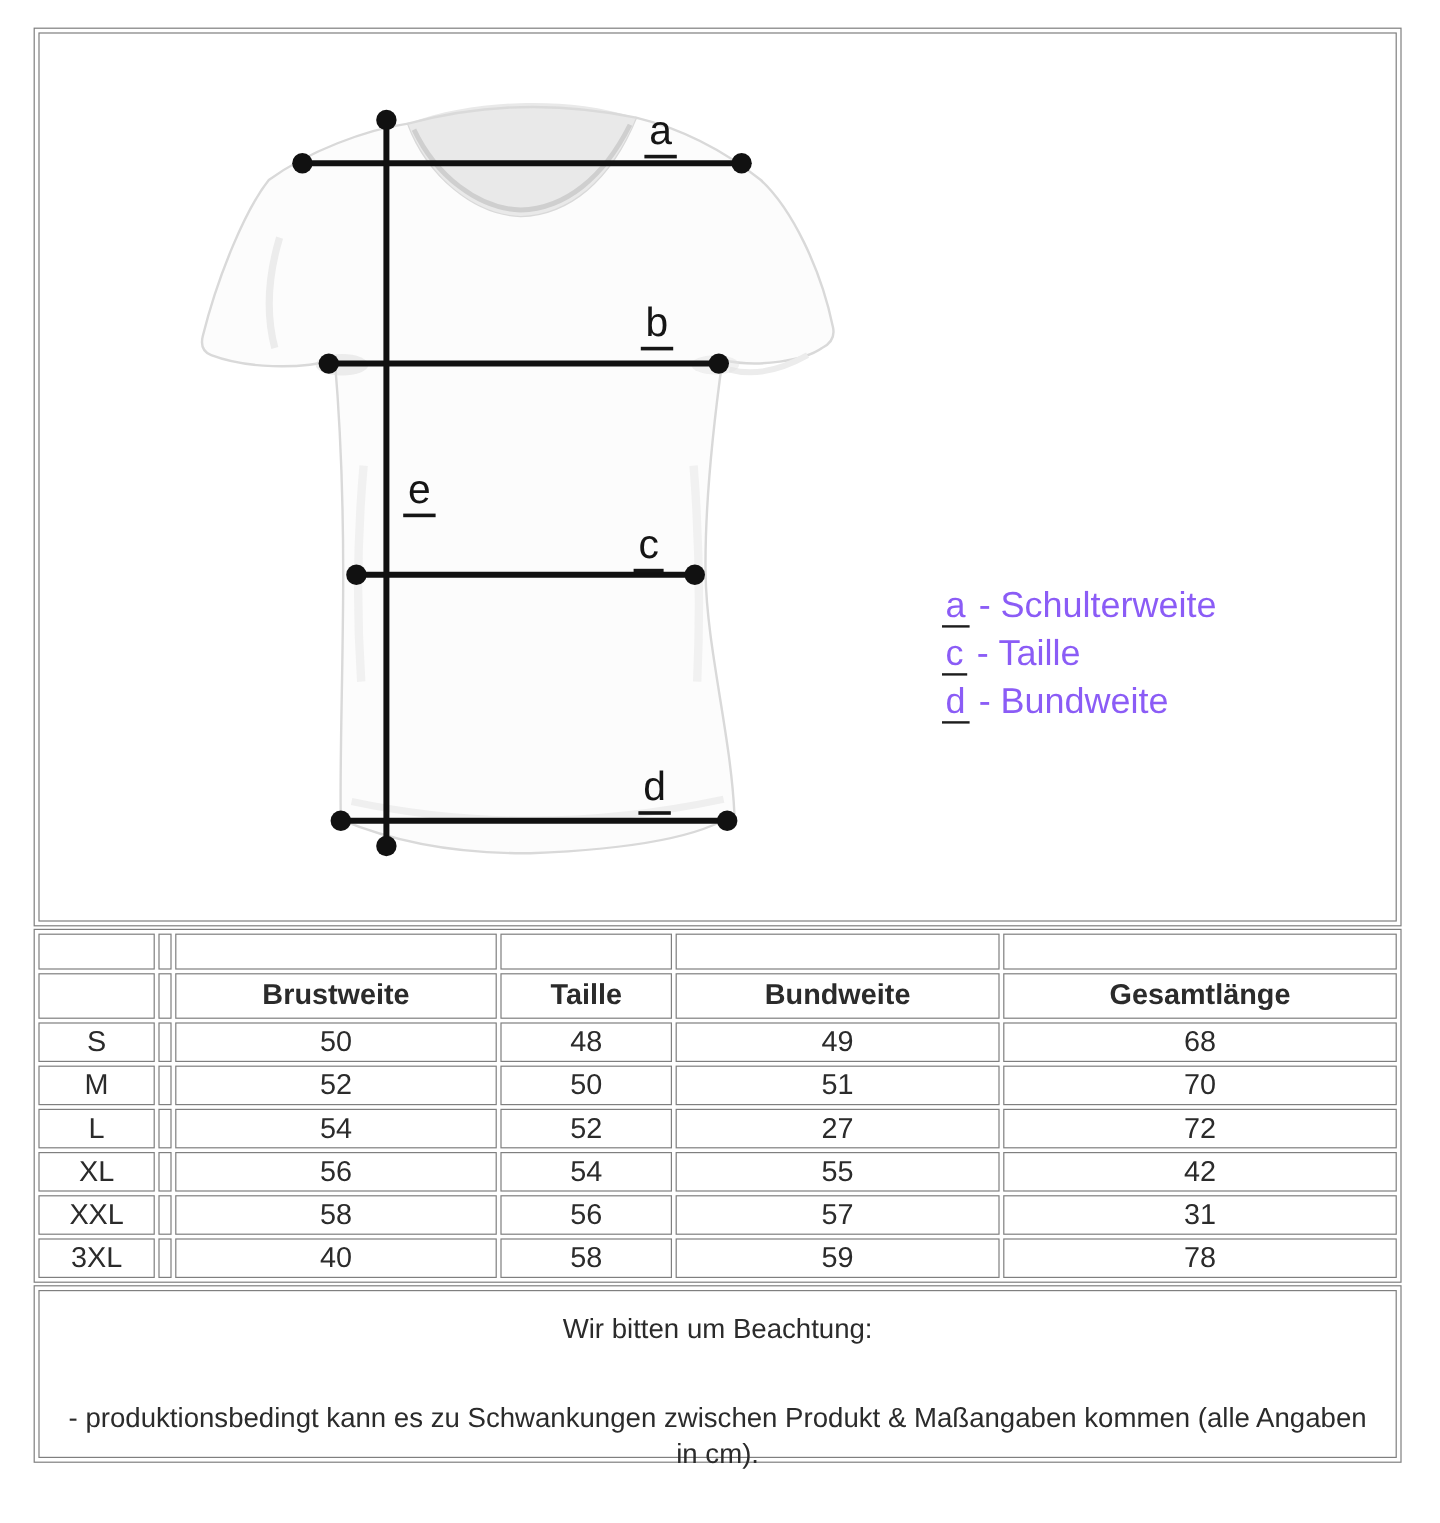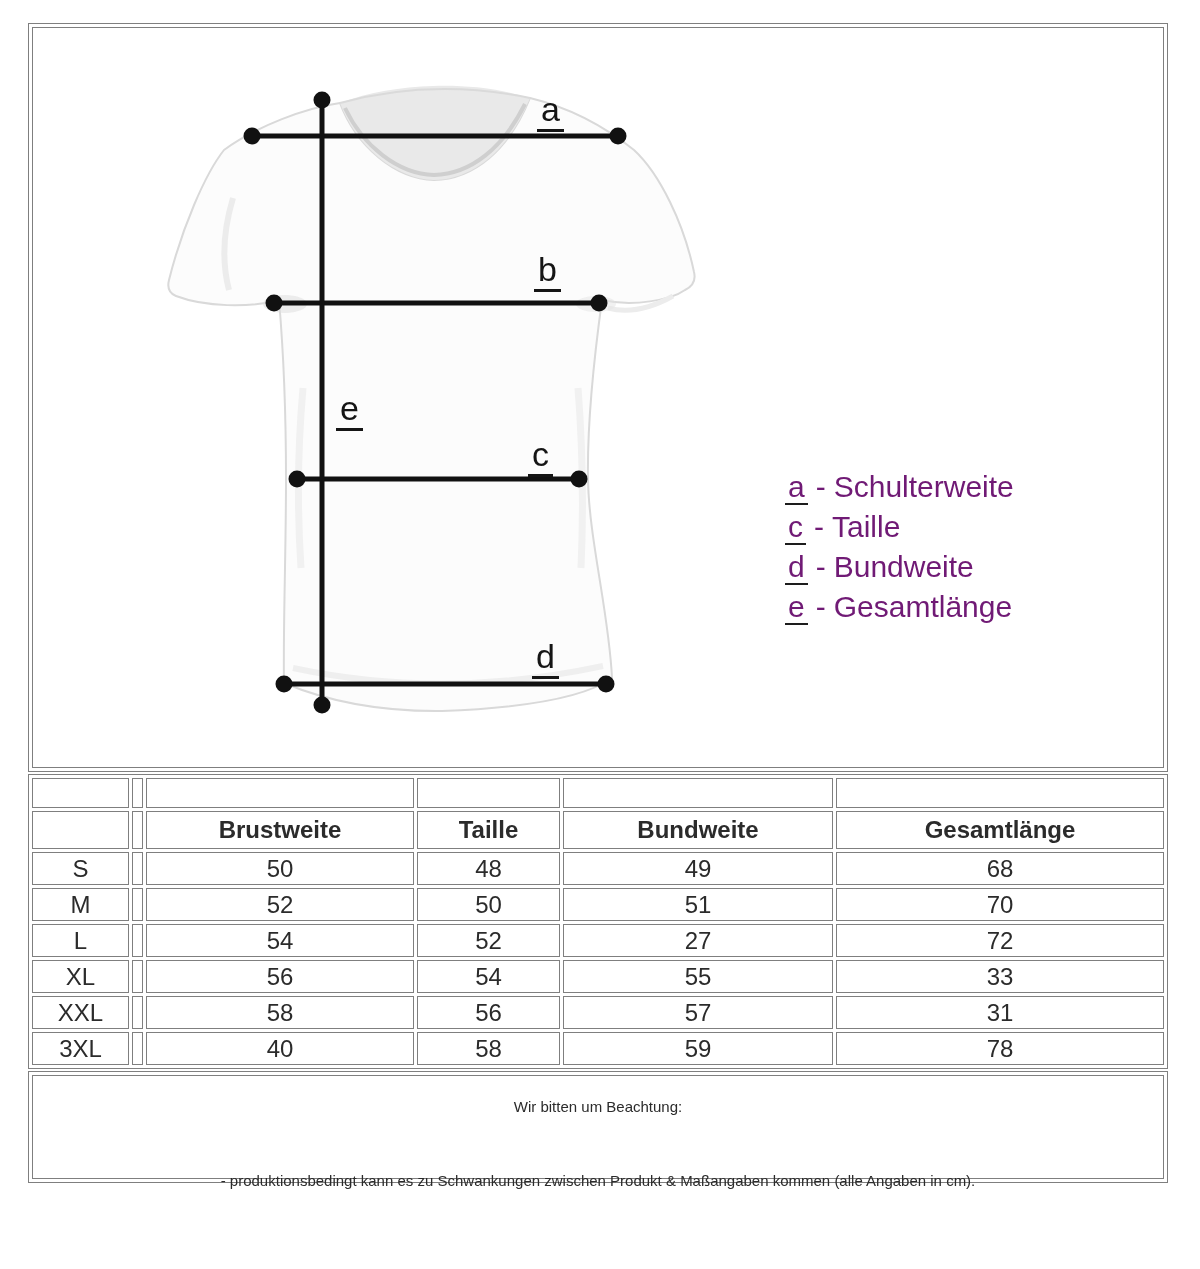--- a/index.html
+++ b/index.html
@@ -36,23 +36,23 @@
     position: absolute;
     font-size: 34px;
     line-height: 1;
     color: #151515;
     border-bottom: 3px solid #151515;
     padding: 0 4px 3px 4px;
   }
   
   .legend {
     position: absolute;
-    left: 752px; top: 441px;
+    left: 752px; top: 459px;
     font-size: 30px;
-    color: #701a75;
+    color: #8b5cf6;
   }
   .legend-item { height: 40px; line-height: 36px; white-space: nowrap; }
   .legend-letter {
     display: inline-block;
     border-bottom: 2px solid #1d1d1d;
     padding: 0 3px 0px 3px;
     line-height: 32px;
   }
   .legend-sep { margin: 0 8px; }
 
@@ -77,25 +77,25 @@
     background: #fff;
   }
   table.size-table th { font-weight: bold; }
   .row-empty td { height: 28px; }
   .row-head th, .row-head td { height: 36px; }
   .row-data td { height: 31px; }
   td.size-cell { text-align: left; padding-left: 2px; }
 
   
   .footer-inner {
-    height: 104px;
+    height: 140px;
     box-sizing: border-box;
     padding: 16px 18px 0 18px;
     text-align: center;
-    font-size: 15px;
+    font-size: 23px;
     line-height: 30px;
     color: #2b2b2b;
   }
   .footer-note { margin-top: 44px; }
 </style>
 </head>
 <body>
 
 <div class="page">
 
@@ -180,23 +180,20 @@
       <div class="legend">
         <div class="legend-item">
           <span class="legend-letter">a</span><span class="legend-sep">-</span><span>Schulterweite</span>
         </div>
         <div class="legend-item">
           <span class="legend-letter">c</span><span class="legend-sep">-</span><span>Taille</span>
         </div>
         <div class="legend-item">
           <span class="legend-letter">d</span><span class="legend-sep">-</span><span>Bundweite</span>
         </div>
-        <div class="legend-item">
-          <span class="legend-letter">e</span><span class="legend-sep">-</span><span>Gesamtlänge</span>
-        </div>
       </div>
 
     </div>
   </div>
 
   <table class="size-table">
     <colgroup>
       <col style="width:97px">
         <col style="width:11px">
         <col style="width:268px">
@@ -244,21 +241,21 @@
       <td>52</td>
       <td>27</td>
       <td>72</td>
     </tr>
     <tr class="row-data">
       <td class="size-cell">XL</td>
       <td></td>
       <td>56</td>
       <td>54</td>
       <td>55</td>
-      <td>33</td>
+      <td>42</td>
     </tr>
     <tr class="row-data">
       <td class="size-cell">XXL</td>
       <td></td>
       <td>58</td>
       <td>56</td>
       <td>57</td>
       <td>31</td>
     </tr>
     <tr class="row-data">

